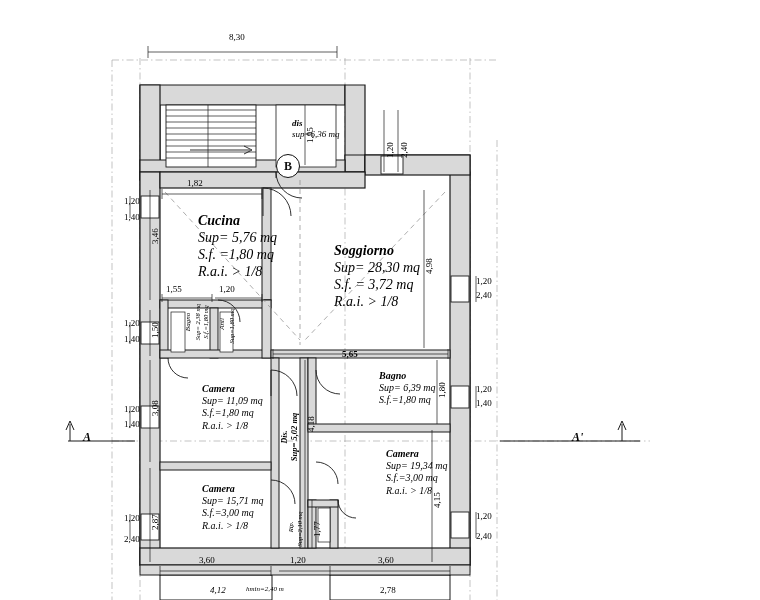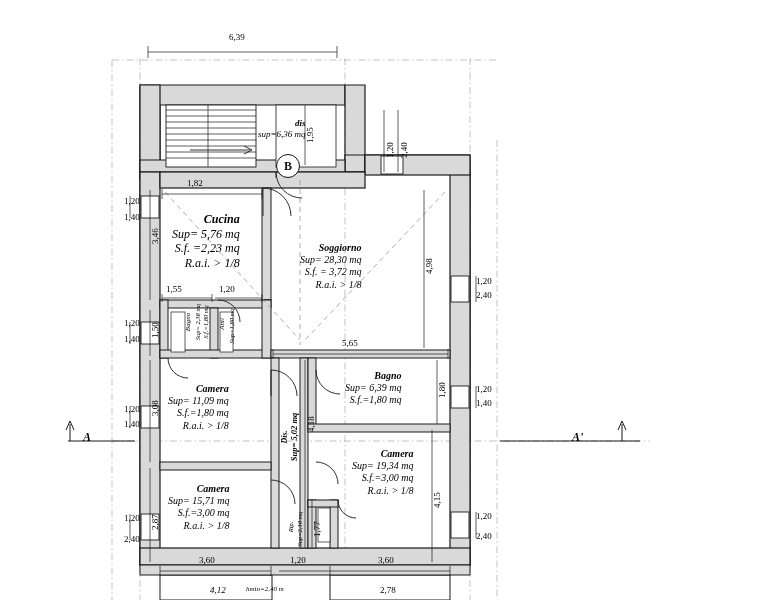--- a/index.html
+++ b/index.html
@@ -4,21 +4,21 @@
 <style>
   html,body{margin:0;padding:0;}
   body{
     width:760px;height:600px;background:#ffffff;
     font-family:"Liberation Serif", serif;
     color:#111;overflow:hidden;position:relative;
   }
   #plan{position:absolute;left:0;top:0;width:760px;height:600px;}
 
   .lbl{position:absolute;font-family:"Liberation Serif",serif;color:#000;white-space:nowrap;}
-  .room{text-align:right;line-height:1.22;}
+  .room{text-align:left;line-height:1.22;padding-left:34px;}
   .room .nm{font-style:italic;font-weight:bold;}
   .room .ln{font-style:italic;}
   .dim{font-size:9px;font-style:normal;}
   .axis{font-style:italic;font-weight:bold;font-size:12px;}
   .bubble{
     position:absolute;width:22px;height:22px;border-radius:50%;
     border:1.6px solid #111;background:#fff;
     display:flex;align-items:center;justify-content:center;
     font-family:"Liberation Serif",serif;font-weight:bold;font-size:12px;
   }
@@ -220,28 +220,28 @@
 <div class="bubble" style="left:276px;top:154px;">B</div>
 
 <div class="lbl axis" style="left:83px;top:430px;">A</div>
 <div class="lbl axis" style="left:572px;top:430px;">A'</div>
 
 <div class="lbl room" style="left:258px;top:118px;font-size:9px;">
   <div class="nm">dis</div>
   <div class="ln">sup=6,36 mq</div>
 </div>
 
-<div class="lbl room" style="left:172px;top:212px;font-size:12px;">
+<div class="lbl room" style="left:164px;top:212px;font-size:14px;">
   <div class="nm">Cucina</div>
   <div class="ln">Sup= 5,76 mq</div>
-  <div class="ln">S.f. =2,23 mq</div>
-  <div class="ln">R.a.i. &gt; 1/8</div>
-</div>
-
-<div class="lbl room" style="left:300px;top:242px;font-size:10px;">
+  <div class="ln">S.f. =1,80 mq</div>
+  <div class="ln">R.a.i. &gt; 1/8</div>
+</div>
+
+<div class="lbl room" style="left:300px;top:242px;font-size:14px;">
   <div class="nm">Soggiorno</div>
   <div class="ln">Sup= 28,30 mq</div>
   <div class="ln">S.f. = 3,72 mq</div>
   <div class="ln">R.a.i. &gt; 1/8</div>
 </div>
 
 <div class="lbl room" style="left:168px;top:383px;font-size:10px;">
   <div class="nm">Camera</div>
   <div class="ln">Sup= 11,09 mq</div>
   <div class="ln">S.f.=1,80 mq</div>
@@ -272,25 +272,25 @@
 <div class="lbl" style="left:197px;top:322px;font-size:6.5px;font-style:italic;transform:translate(-50%,-50%) rotate(-90deg);">Sup= 2,38 mq</div>
 <div class="lbl" style="left:205px;top:322px;font-size:6.5px;font-style:italic;transform:translate(-50%,-50%) rotate(-90deg);">S.f.=1,80 mq</div>
 <div class="lbl" style="left:222px;top:324px;font-size:7px;font-style:italic;transform:translate(-50%,-50%) rotate(-90deg);">Anti</div>
 <div class="lbl" style="left:231px;top:326px;font-size:6.5px;font-style:italic;transform:translate(-50%,-50%) rotate(-90deg);">Sup=1,80 mq</div>
 <div class="lbl" style="left:284px;top:437px;font-size:8px;font-style:italic;font-weight:bold;transform:translate(-50%,-50%) rotate(-90deg);">Dis.</div>
 <div class="lbl" style="left:294px;top:437px;font-size:8.5px;font-style:italic;font-weight:bold;transform:translate(-50%,-50%) rotate(-90deg);">Sup= 5,02 mq</div>
 <div class="lbl" style="left:290px;top:527px;font-size:6.5px;font-style:italic;transform:translate(-50%,-50%) rotate(-90deg);">Rip.</div>
 <div class="lbl" style="left:299px;top:529px;font-size:6.5px;font-style:italic;transform:translate(-50%,-50%) rotate(-90deg);">Sup=2,10 mq</div>
 <div class="lbl" style="left:246px;top:585px;font-size:7px;font-style:italic;">hmin=2,40 m</div>
 
-<div class="lbl dim" style="left:229px;top:32px;">6,39</div>
+<div class="lbl dim" style="left:229px;top:32px;">8,30</div>
 <div class="lbl dim" style="left:187px;top:178px;">1,82</div>
 <div class="lbl dim" style="left:166px;top:284px;">1,55</div>
 <div class="lbl dim" style="left:219px;top:284px;">1,20</div>
-<div class="lbl dim" style="left:342px;top:338px;">5,65</div>
+<div class="lbl dim" style="left:342px;top:349px;font-weight:bold;">5,65</div>
 <div class="lbl dim" style="left:199px;top:555px;">3,60</div>
 <div class="lbl dim" style="left:290px;top:555px;">1,20</div>
 <div class="lbl dim" style="left:378px;top:555px;">3,60</div>
 <div class="lbl dim" style="left:210px;top:585px;font-style:italic;">4,12</div>
 <div class="lbl dim" style="left:380px;top:585px;">2,78</div>
 
 <div class="lbl dim" style="left:310px;top:135px;transform:translate(-50%,-50%) rotate(-90deg);">1,95</div>
 <div class="lbl dim" style="left:390px;top:150px;transform:translate(-50%,-50%) rotate(-90deg);">1,20</div>
 <div class="lbl dim" style="left:404px;top:150px;transform:translate(-50%,-50%) rotate(-90deg);">2,40</div>
 <div class="lbl dim" style="left:124px;top:196px;">1,20</div>

